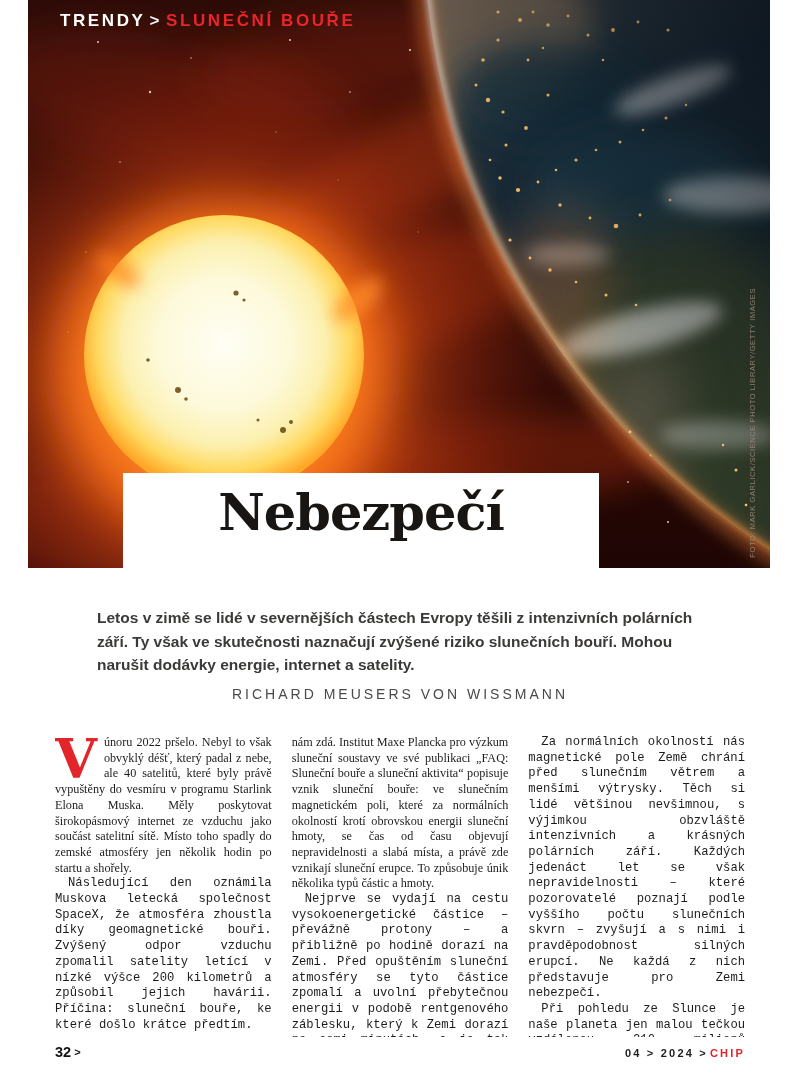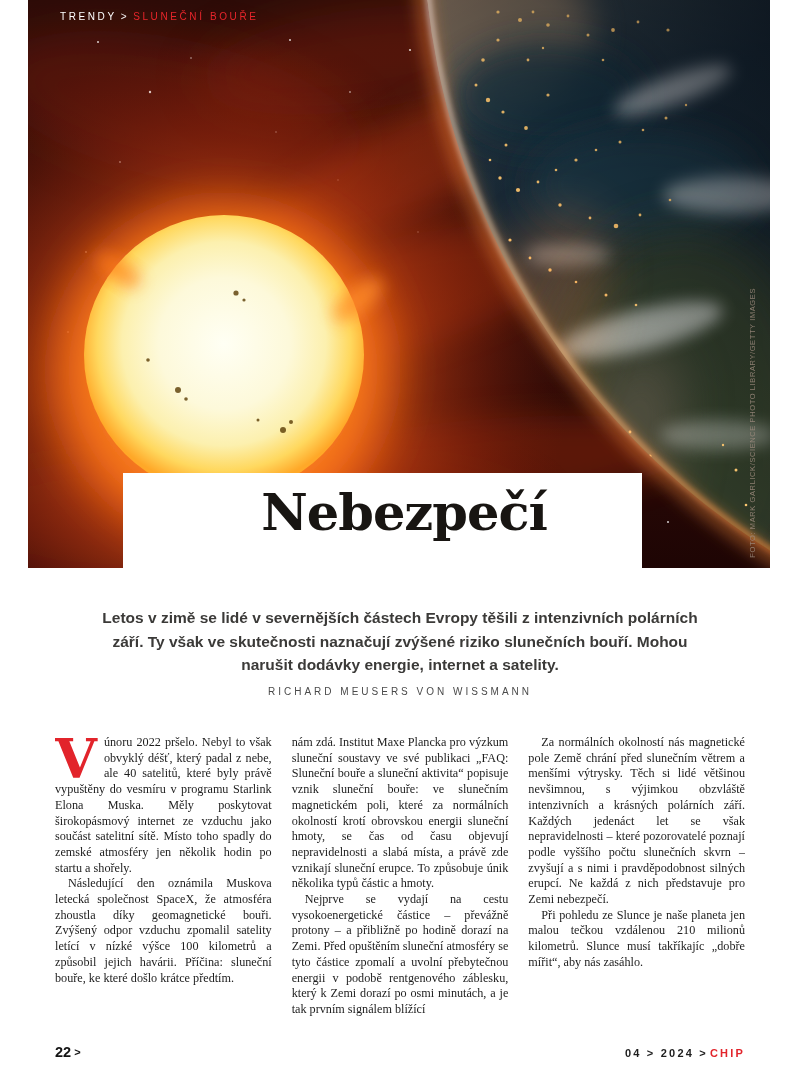--- a/index.html
+++ b/index.html
@@ -9,64 +9,64 @@
     -webkit-font-smoothing:antialiased;
   }
   
   .hero{
     position:absolute;left:28px;top:0;width:742px;height:568px;
     background:#230705;overflow:hidden;
   }
   .hero svg{display:block;}
   .kicker{
     position:absolute;left:32px;top:11px;z-index:4;
-    font-size:10px;font-weight:normal;letter-spacing:2.6px;color:#ffffff;
+    font-size:17px;font-weight:bold;letter-spacing:2.6px;color:#ffffff;
   }
   .kicker .sep{color:#f1f1f1;margin:0 4px;}
   .kicker .topic{color:#e8252b;}
   .photo-credit{
     position:absolute;right:13px;bottom:10px;z-index:4;
     writing-mode:vertical-rl;transform:rotate(180deg);
     font-size:7.5px;letter-spacing:.6px;color:#9d8b7e;opacity:.85;
     white-space:nowrap;
   }
   
   .title-box{
     position:absolute;left:123px;top:473px;width:476px;height:130px;
-    background:#ffffff;z-index:6;text-align:center;padding-left:43px;
+    background:#ffffff;z-index:6;text-align:center;
   }
   .title-box h1{
     margin:12px 0 0 0;
     font-family:"DejaVu Serif","Liberation Serif",serif;
     font-weight:bold;font-size:51px;line-height:55px;
     letter-spacing:-1px;color:#181512;
   }
   
   .lead{
     position:absolute;left:97px;top:606px;width:606px;z-index:6;
-    text-align:center;font-weight:bold;font-size:15.5px;line-height:23.5px;
+    font-weight:bold;font-size:15.5px;line-height:23.5px;
     color:#3b3a38;
   }
   .byline{
     position:absolute;left:0;top:686px;width:800px;text-align:center;
-    font-size:10px;letter-spacing:3px;color:#4a4a4a;
+    font-size:14px;letter-spacing:3px;color:#4a4a4a;
   }
   
   .columns{
     position:absolute;left:55px;top:735px;width:690px;height:302px;
     display:flex;gap:20px;overflow:hidden;
   }
   .col{
     flex:1 1 0;
     font-family:"Liberation Serif",serif;
     font-size:12.2px;line-height:15.7px;color:#1c1c1c;
     text-align:justify;
   }
   .col p{margin:0;}
-  .col p.indent{text-indent:13px;}
+  .col p.indent{text-indent:13px;font-family:Liberation Mono, monospace;}
   .dropcap{
     float:left;
     font-family:"DejaVu Serif","Liberation Serif",serif;
     font-weight:bold;color:#e2242b;
     font-size:54px;line-height:44px;
     padding:2px 7px 0 0;
   }
   
   .footer-left{
     position:absolute;left:55px;top:1044px;
@@ -280,30 +280,30 @@
 <div class="title-box">
   <h1><span>Nebezpečí</span><br></h1>
 </div>
 
 <div class="lead">Letos v zimě se lidé v severnějších částech Evropy těšili z intenzivních polárních září. Ty však ve skutečnosti naznačují zvýšené riziko slunečních bouří. Mohou narušit dodávky energie, internet a satelity.</div>
 <div class="byline">RICHARD MEUSERS VON WISSMANN</div>
 
 <div class="columns">
   <div class="col">
     <p><span class="dropcap">V</span><span>únoru 2022 pršelo. Nebyl to však obvyklý déšť, který padal z nebe, ale 40 satelitů, které byly právě vypuštěny do vesmíru v programu Starlink Elona Muska. Měly poskytovat širokopásmový internet ze vzduchu jako součást satelitní sítě. Místo toho spadly do zemské atmosféry jen několik hodin po startu a shořely.</span></p>
-    <p class="indent">Následující den oznámila Muskova letecká společnost SpaceX, že atmosféra zhoustla díky geomagnetické bouři. Zvýšený odpor vzduchu zpomalil satelity letící v nízké výšce 100 kilometrů a způsobil jejich havárii. Příčina: sluneční bouře, ke které došlo krátce předtím.</p>
+    <p class="indent">Následující den oznámila Muskova letecká společnost SpaceX, že atmosféra zhoustla díky geomagnetické bouři. Zvýšený odpor vzduchu zpomalil satelity letící v nízké výšce 200 kilometrů a způsobil jejich havárii. Příčina: sluneční bouře, ke které došlo krátce předtím.</p>
   </div>
   <div class="col">
     <p>nám zdá. Institut Maxe Plancka pro výzkum sluneční soustavy ve své publikaci „FAQ: Sluneční bouře a sluneční aktivita“ popisuje vznik sluneční bouře: ve slunečním magnetickém poli, které za normálních okolností krotí obrovskou energii sluneční hmoty, se čas od času objevují nepravidelnosti a slabá místa, a právě zde vznikají sluneční erupce. To způsobuje únik několika typů částic a hmoty.</p>
     <p class="indent">Nejprve se vydají na cestu vysokoenergetické částice – převážně protony – a přibližně po hodině dorazí na Zemi. Před opuštěním sluneční atmosféry se tyto částice zpomalí a uvolní přebytečnou energii v podobě rentgenového záblesku, který k Zemi dorazí po osmi minutách, a je tak prvním signálem blížící</p>
   </div>
   <div class="col">
     <p class="indent">Za normálních okolností nás magnetické pole Země chrání před slunečním větrem a menšími výtrysky. Těch si lidé většinou nevšimnou, s výjimkou obzvláště intenzivních a krásných polárních září. Každých jedenáct let se však nepravidelnosti – které pozorovatelé poznají podle vyššího počtu slunečních skvrn – zvyšují a s nimi i pravděpodobnost silných erupcí. Ne každá z nich představuje pro Zemi nebezpečí.</p>
     <p class="indent">Při pohledu ze Slunce je naše planeta jen malou tečkou vzdálenou 210 milionů kilometrů. Slunce musí takříkajíc „dobře mířit“, aby nás zasáhlo.</p>
   </div>
 </div>
 
 <div class="footer-left">
-  <span>22</span><span class="arrow">&gt;</span>
+  <span>32</span><span class="arrow">&gt;</span>
 </div>
 <div class="footer-right">
   <span>04 &gt; 2024 &gt;</span><span class="brand">CHIP</span>
 </div>
 
 </body></html>

